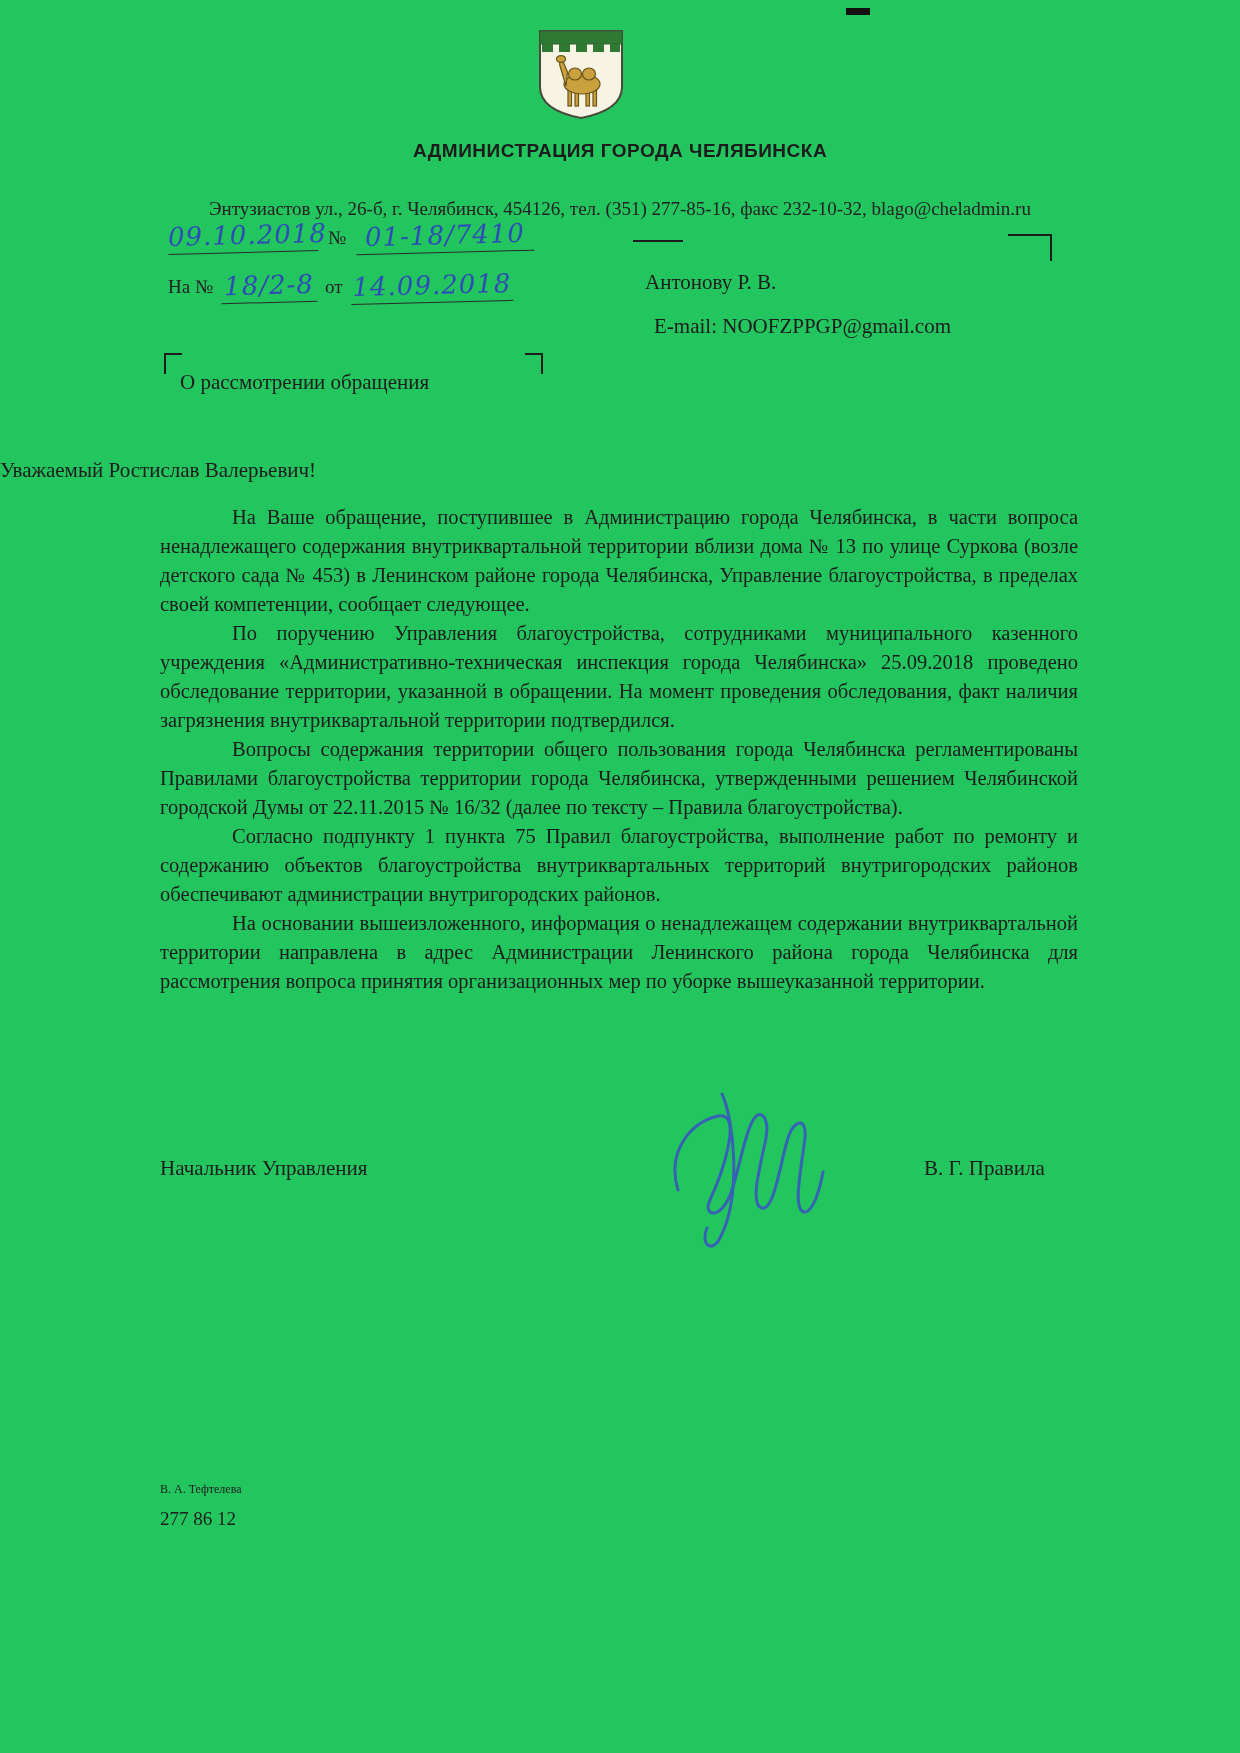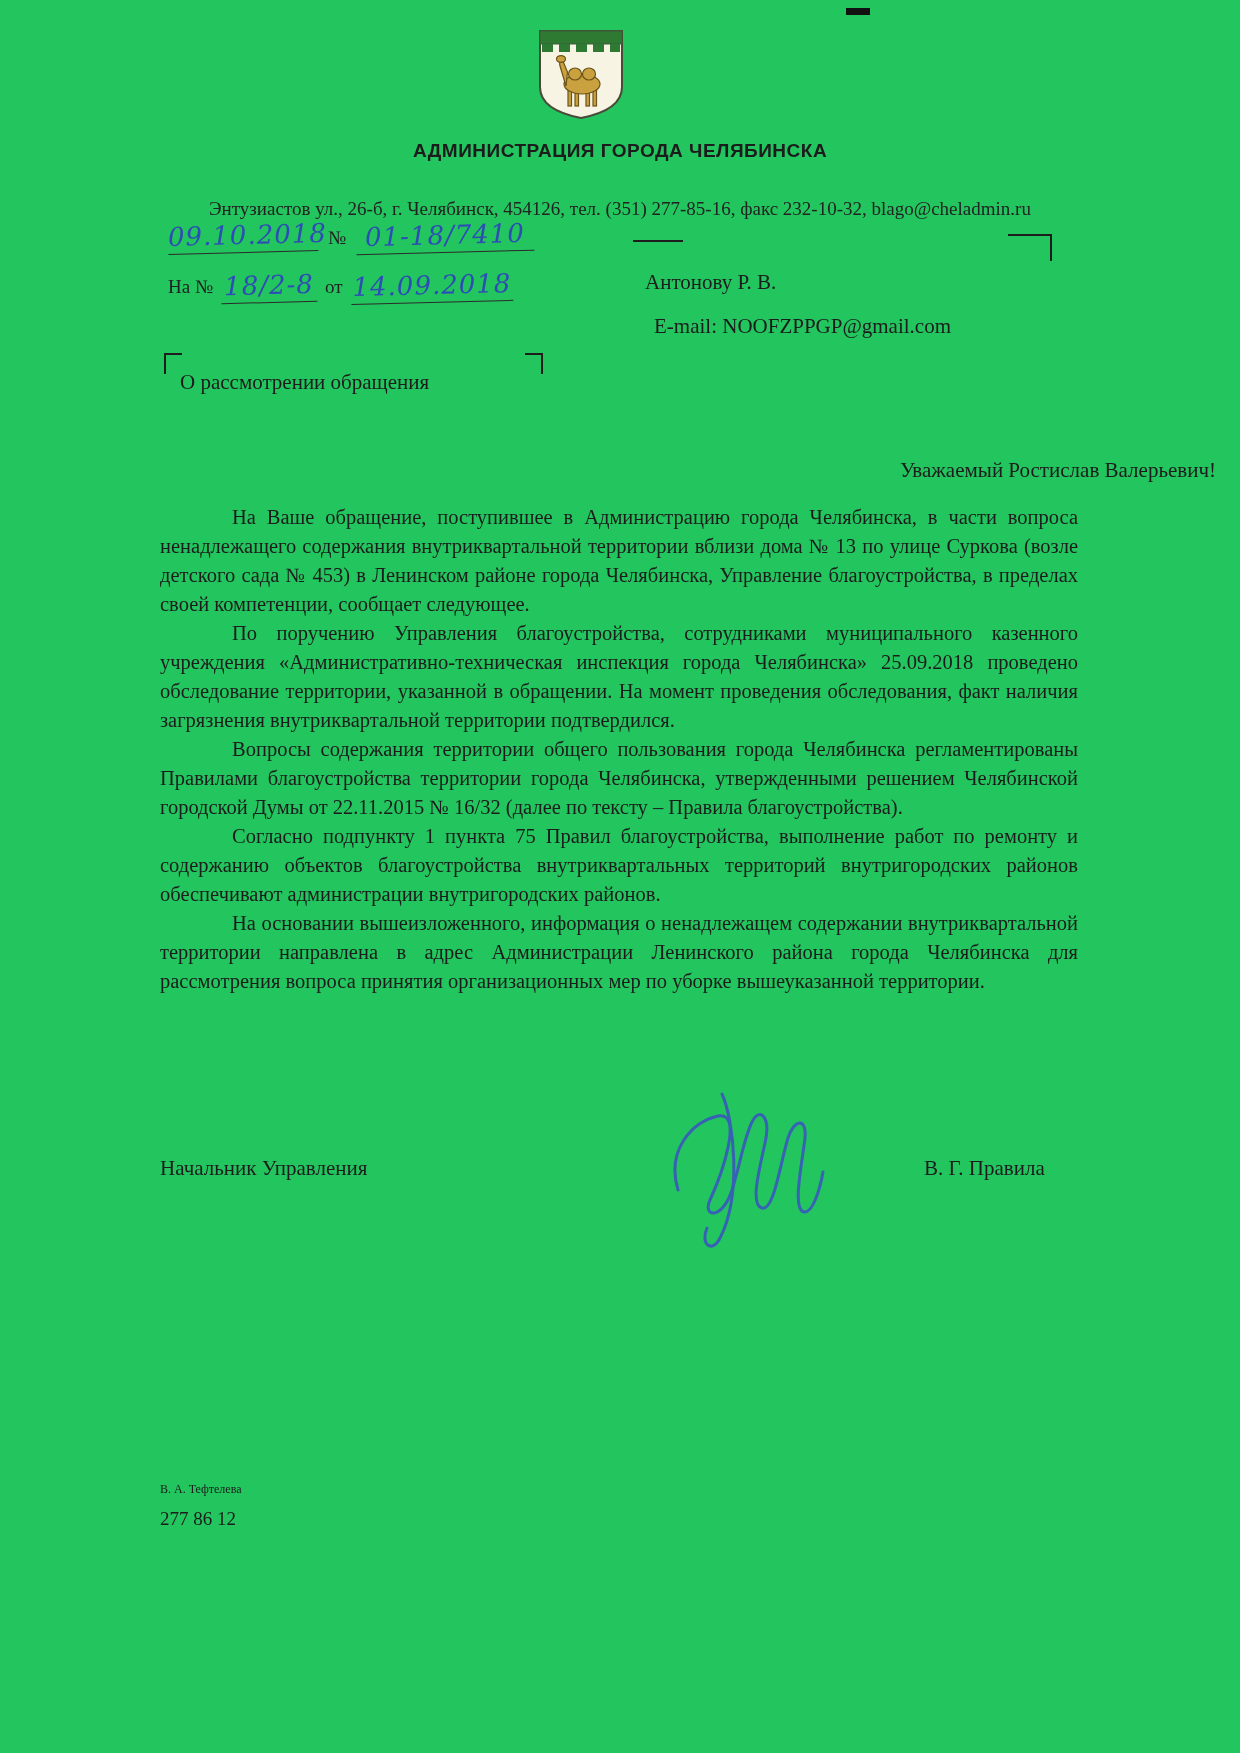--- a/index.html
+++ b/index.html
@@ -30,21 +30,21 @@
   .mark-rec-left{left:633px;top:240px;width:50px;height:0;border-top:2.5px solid #1d1d1d;}
   .mark-rec-right{left:1008px;top:234px;width:42px;height:25px;border-top:2.5px solid #1d1d1d;border-right:2.5px solid #1d1d1d;}
   .mark-subj-left{left:164px;top:353px;width:16px;height:19px;border-top:2.5px solid #1d1d1d;border-left:2.5px solid #1d1d1d;}
   .mark-subj-right{left:525px;top:353px;width:16px;height:19px;border-top:2.5px solid #1d1d1d;border-right:2.5px solid #1d1d1d;}
   
   .recipient-name{position:absolute;left:645px;top:270px;font-size:21px;}
   .recipient-email{position:absolute;left:645px;top:314px;font-size:21px;margin-left:9px;}
   
   .subject{position:absolute;left:180px;top:370px;font-size:21px;}
   
-  .salutation{position:absolute;left:0;top:458px;width:1216px;text-align:right;font-size:21px;}
+  .salutation{position:absolute;left:0;top:458px;width:1216px;text-align:left;font-size:21px;}
   
   .body-text{position:absolute;left:160px;top:503px;width:918px;
              font-size:20.5px;line-height:29px;text-align:justify;}
   .body-text p{margin:0;text-indent:72px;}
   
   .position-title{position:absolute;left:160px;top:1156px;font-size:21px;}
   .signer-name{position:absolute;left:924px;top:1156px;font-size:21px;}
   .signature{position:absolute;left:660px;top:1078px;width:230px;height:180px;}
   
   .executor{position:absolute;left:160px;top:1482px;font-size:12px;}

